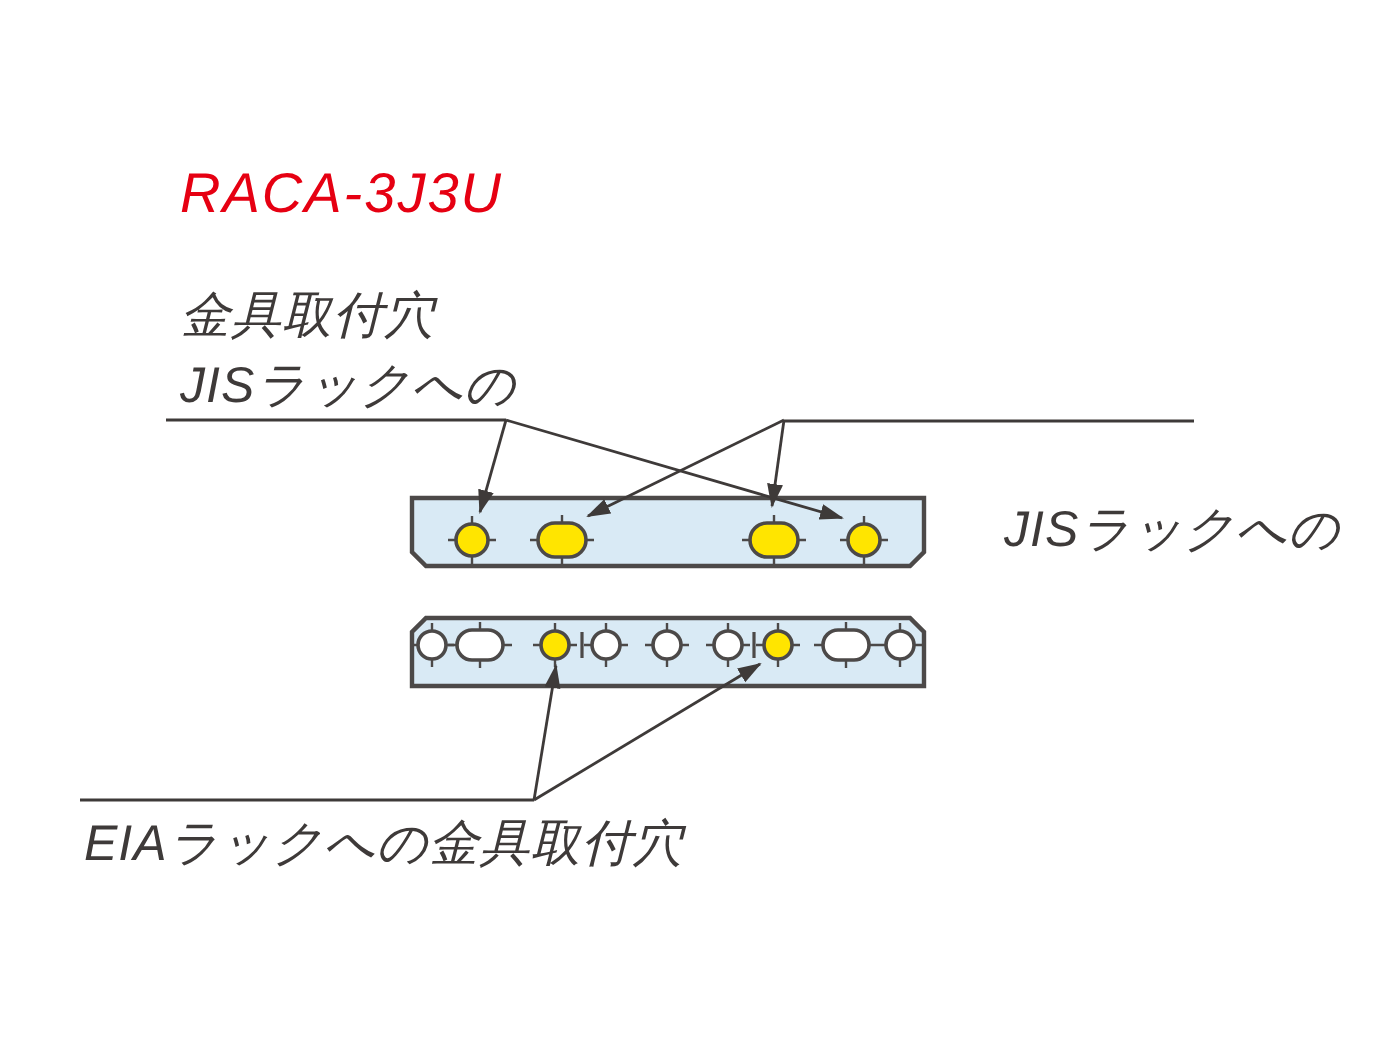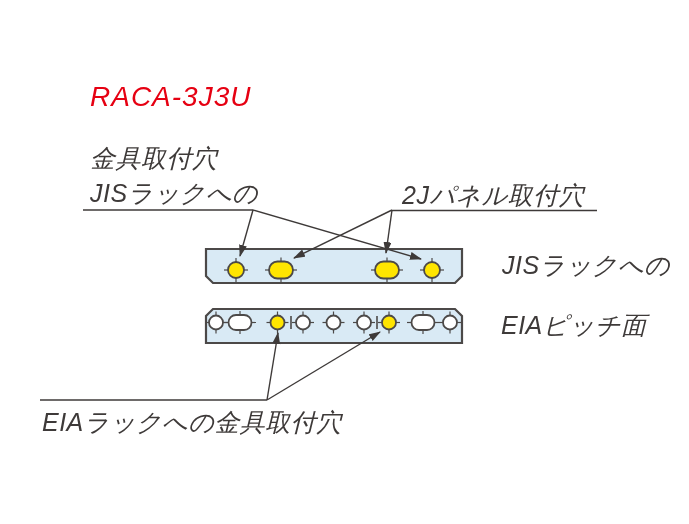--- a/index.html
+++ b/index.html
@@ -135,22 +135,20 @@
     <line class="leader" marker-end="url(#arrow)" x1="267" y1="400" x2="380" y2="332"></line>
   </svg>
 
   <div class="title">RACA-3J3U</div>
 
   <div class="lbl lbl-jis-rack">
     <div>金具取付穴</div>
     <div>JISラックへの</div>
   </div>
 
-  <div class="lbl lbl-2j">2Jパネル取付穴</div>
 
   <div class="lbl lbl-jis-pitch">JISラックへの</div>
 
-  <div class="lbl lbl-eia-pitch">EIAピッチ面</div>
 
 
   <div class="lbl lbl-eia-rack">EIAラックへの金具取付穴</div>
 
 </div>
 
 </body></html>

